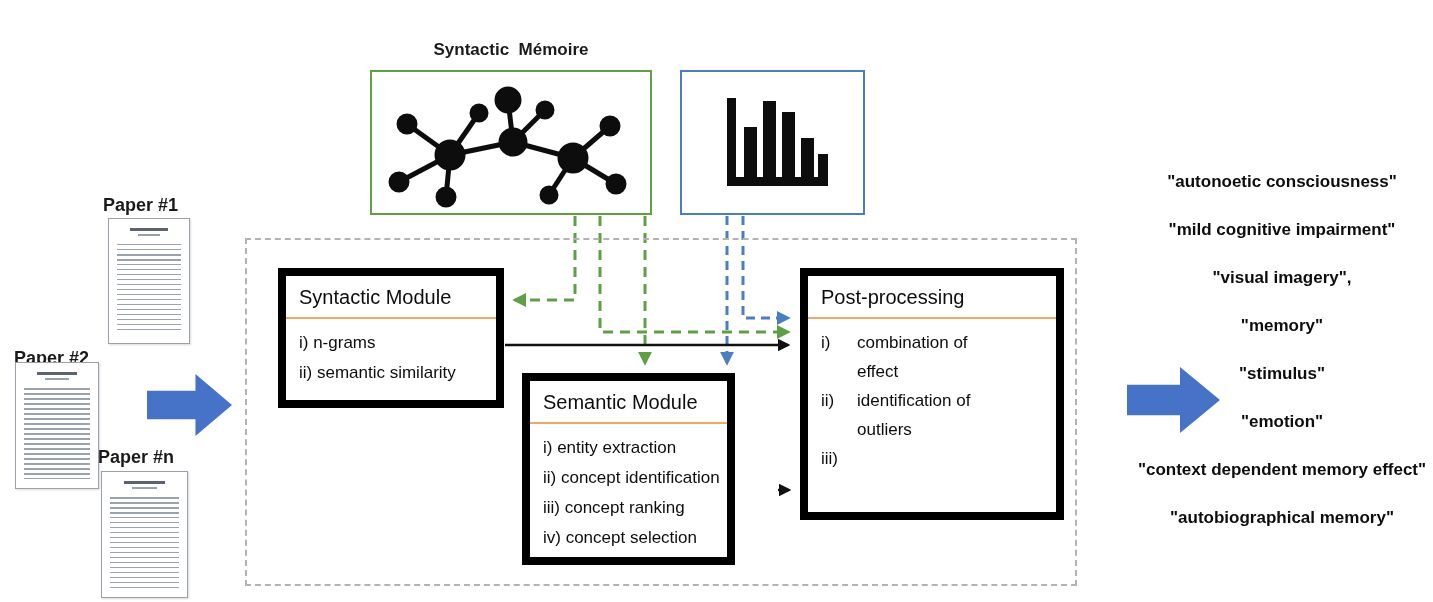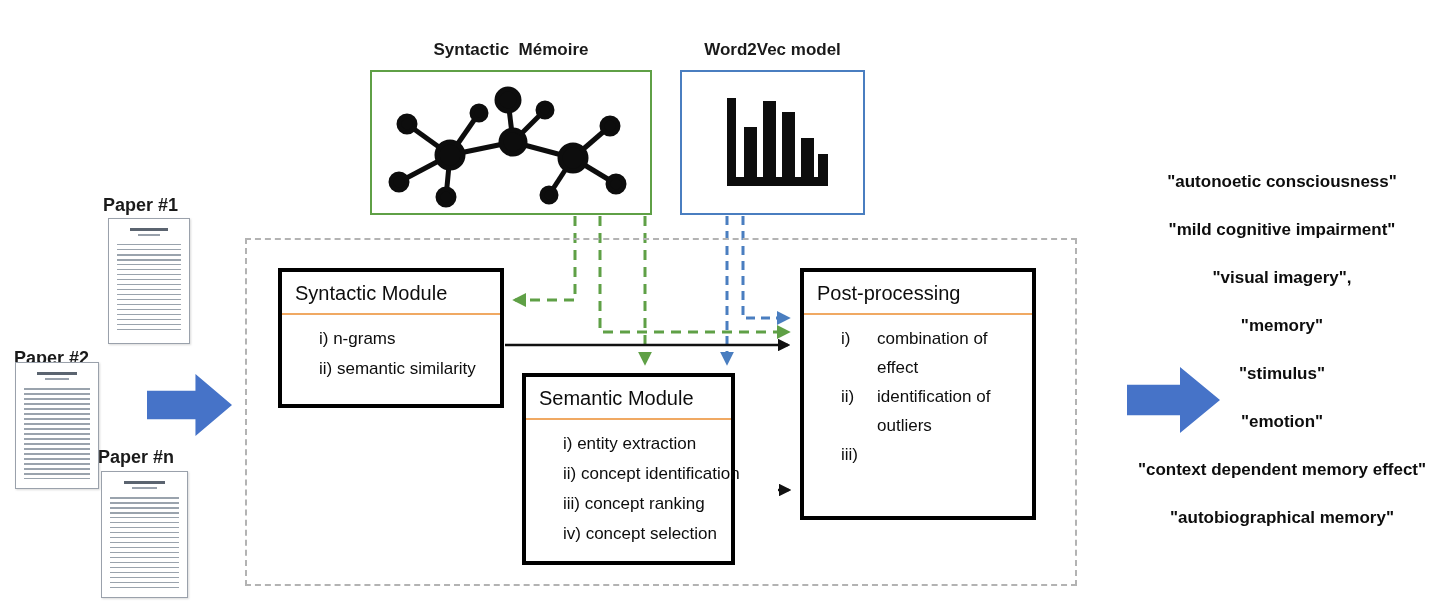--- a/index.html
+++ b/index.html
@@ -11,23 +11,23 @@
   .arrow-blue  { stroke:#4a7ec0; stroke-width:3; fill:none; stroke-dasharray:9 6; }
   .arrow-black { stroke:#111; stroke-width:2.4; fill:none; }
 
   .top-label { position:absolute; font-size:17px; font-weight:bold; text-align:center; white-space:pre; color:#1a1a1a; }
   .src-box { position:absolute; border:2px solid; background:transparent; }
   .src-green { border-color:#5fa046; }
   .src-blue  { border-color:#4a7ec0; }
 
   .pipeline-box { position:absolute; border:2px dashed #b3b3b3; background:transparent; }
 
-  .module { position:absolute; border:4px solid #000000; background:#fff; }
+  .module { position:absolute; border:8px solid #000000; background:#fff; }
   .module-header { padding:10px 13px 8px 13px; border-bottom:2px solid #f0a963; font-size:20px; color:#0d0d0d; }
-  .module-body { padding:9px 13px; font-size:17px; color:#0d0d0d;margin-left:24px; }
+  .module-body { padding:9px 13px; font-size:17px; color:#0d0d0d; }
   .mitem { line-height:30px; white-space:nowrap; }
   .pp-item { display:grid; grid-template-columns:36px 150px; line-height:29px; }
   .pp-marker { }
   .pp-text { }
 
   .paper-label { position:absolute; font-size:18px; font-weight:bold; color:#1a1a1a; white-space:nowrap; }
   .paper-doc { position:absolute; background:#fff; border:1px solid #9aa1ab; box-shadow:1px 1px 2px rgba(0,0,0,0.15); display:flex; flex-direction:column; padding:9px 7px 7px 7px; }
   .doc-title-line { height:3px; background:#5b6470; width:58%; margin:0 auto 3px auto; }
   .doc-subtitle-line { height:2px; background:#98a0ab; width:34%; margin:0 auto 6px auto; }
   .doc-lines { flex:1; background:repeating-linear-gradient(to bottom, #9aa3ad 0 1.5px, transparent 1.5px 5px); margin:2px 1px 2px 1px; }
@@ -98,21 +98,20 @@
       <rect x="763" y="101" width="13" height="76"></rect>
       <rect x="782" y="112" width="13" height="65"></rect>
       <rect x="801" y="138" width="13" height="39"></rect>
       <rect x="818" y="154" width="10" height="23"></rect>
     </g>
   </svg>
 
   <div class="top-label" style="left:370px; top:40px; width:282px;">Syntactic  Mémoire</div>
   <div class="src-box src-green" style="left:370px; top:70px; width:282px; height:145px;"></div>
 
-  <div class="top-label" style="left:680px; top:40px; width:185px;">Word2Vec model</div>
   <div class="src-box src-blue" style="left:680px; top:70px; width:185px; height:145px;"></div>
 
   <div class="paper-label" style="left:103px; top:195px;">Paper #1</div>
   <div class="paper-doc" style="left:108px; top:218px; width:82px; height:126px;">
     <div class="doc-title-line"></div>
     <div class="doc-subtitle-line"></div>
     <div class="doc-lines"></div>
   </div>
 
   <div class="paper-label" style="left:14px; top:348px;">Paper #2</div>
@@ -145,21 +144,21 @@
   <div class="module" style="left:522px; top:373px; width:213px; height:192px;">
     <div class="module-header">Semantic Module</div>
     <div class="module-body">
       <div class="mitem">i) entity extraction</div>
       <div class="mitem">ii) concept identification</div>
       <div class="mitem">iii) concept ranking</div>
       <div class="mitem">iv) concept selection</div>
     </div>
   </div>
 
-  <div class="module" style="left:800px; top:268px; width:236px; height:252px;">
+  <div class="module" style="left:800px; top:268px; width:264px; height:252px;">
     <div class="module-header">Post-processing</div>
     <div class="module-body">
       <div class="pp-item">
         <div class="pp-marker">i)</div>
         <div class="pp-text">combination of effect</div>
       </div>
       <div class="pp-item">
         <div class="pp-marker">ii)</div>
         <div class="pp-text">identification of outliers</div>
       </div>

